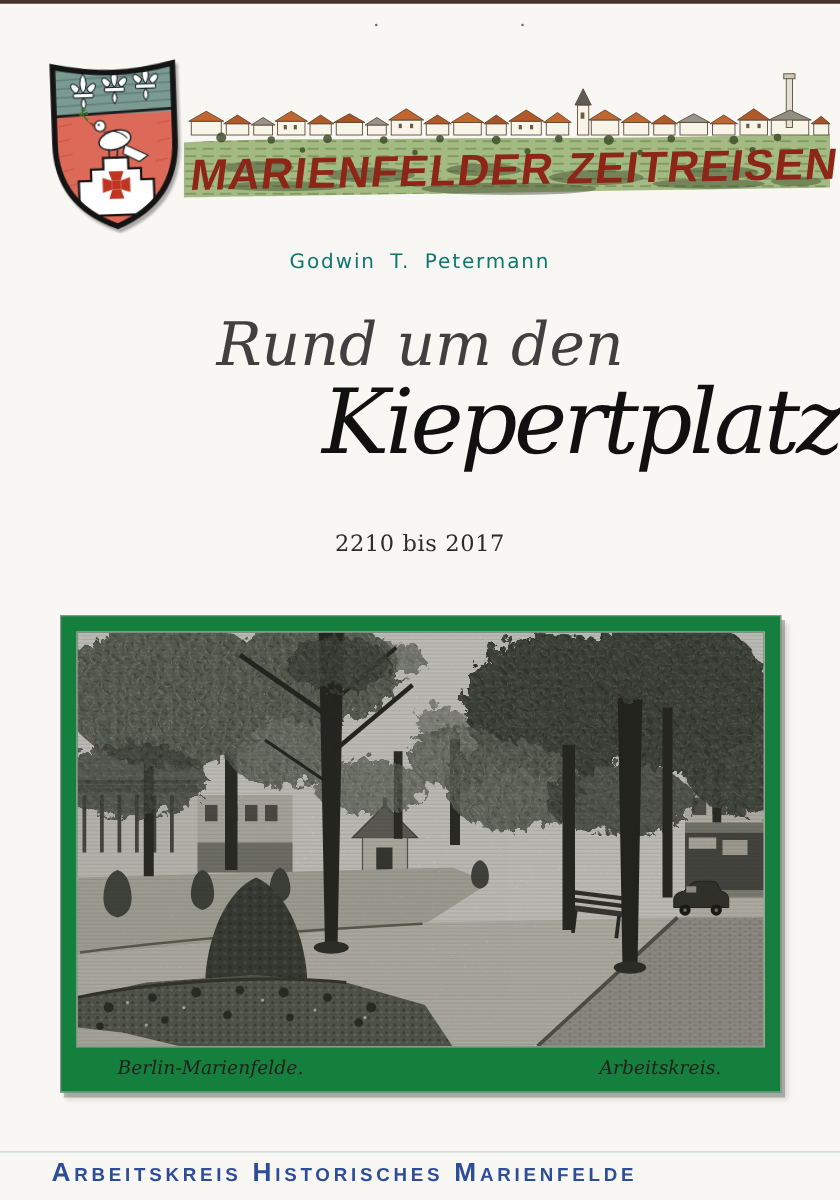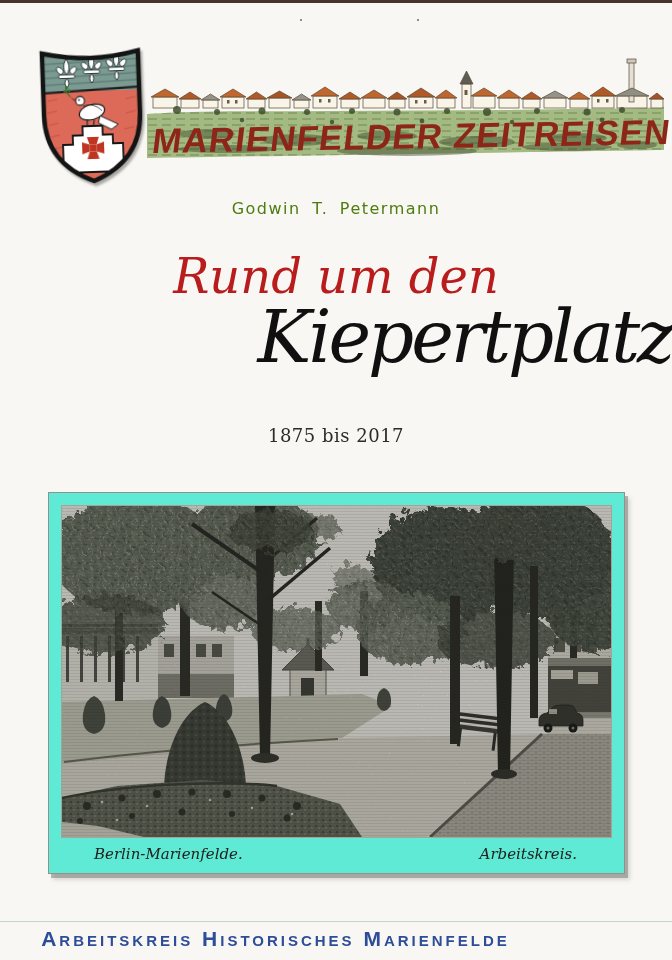--- a/index.html
+++ b/index.html
@@ -18,41 +18,41 @@
   .brand{
     position:absolute;left:150px;top:121px;width:515px;z-index:3;
     font-family:"Liberation Sans", sans-serif;font-weight:700;
     font-size:35px;letter-spacing:1px;color:#8e2519;white-space:nowrap;
     transform:skewX(-8deg) rotate(-1deg);transform-origin:left bottom;
   }
 
   
   .author{
     position:absolute;top:199px;left:0;width:672px;text-align:center;
-    font-family:"DejaVu Sans", sans-serif;font-size:16px;color:#4d7c0f;
+    font-family:"DejaVu Sans", sans-serif;font-size:16px;color:#0f766e;
     letter-spacing:1.5px;word-spacing:5px;
   }
   .title-line1{
     position:absolute;top:248px;left:0;width:672px;text-align:center;
-    font-family:"DejaVu Serif", serif;font-style:italic;font-size:48px;color:#b91c1c;
+    font-family:"DejaVu Serif", serif;font-style:italic;font-size:48px;color:#404040;
   }
   .title-line2{
     position:absolute;top:296px;left:0;width:672px;text-align:right;
     font-family:"DejaVu Serif", serif;font-style:italic;font-size:72px;color:#101010;
     letter-spacing:-3px;line-height:1.15;
   }
   .title-dates{
     position:absolute;top:425px;left:0;width:672px;text-align:center;
     font-family:"DejaVu Serif", serif;font-size:18px;color:#2b2b2b;letter-spacing:.5px;
   }
 
   
   .postcard{
     position:absolute;left:48px;top:492px;width:577px;height:382px;box-sizing:border-box;
-    background:#5eead4;border:1px solid #8e938f;
+    background:#15803d;border:1px solid #8e938f;
     box-shadow:3px 4px 0 rgba(108,110,103,.45), 5px 6px 4px rgba(120,120,112,.25);
     padding:13px 13px 0 13px;
   }
   .photo{display:block;width:549px;height:331px;outline:1px solid #a3a399;}
   .caption-row{
     display:flex;justify-content:space-between;align-items:center;height:34px;
     padding:0 34px 0 32px;
     font-family:"DejaVu Serif", serif;font-style:italic;font-size:15px;color:#21211e;
   }
 
@@ -252,21 +252,21 @@
       <circle cx="365" cy="72" r="2.2"></circle>
         <circle cx="455" cy="70" r="2.4"></circle>
     </g>
   </svg>
 
   <div class="brand">MARIENFELDER ZEITREISEN</div>
 
   <div class="author">Godwin T. Petermann</div>
   <div class="title-line1">Rund um den</div>
   <div class="title-line2">Kiepertplatz</div>
-  <div class="title-dates">1875 bis 2017</div>
+  <div class="title-dates">2210 bis 2017</div>
 
   <div class="postcard">
     <svg class="photo" viewBox="0 0 549 331" preserveAspectRatio="none">
       <defs>
         <filter id="grain" x="0%" y="0%" width="100%" height="100%">
           <feTurbulence type="fractalNoise" baseFrequency="0.55" numOctaves="2" seed="7"></feTurbulence>
           <feColorMatrix type="matrix" values="0 0 0 0 0  0 0 0 0 0  0 0 0 0 0  0.9 0.9 0.9 0 0"></feColorMatrix>
         </filter>
         <filter id="rough" x="-15%" y="-15%" width="130%" height="130%">
           <feTurbulence type="turbulence" baseFrequency="0.08" numOctaves="3" seed="3" result="t"></feTurbulence>

